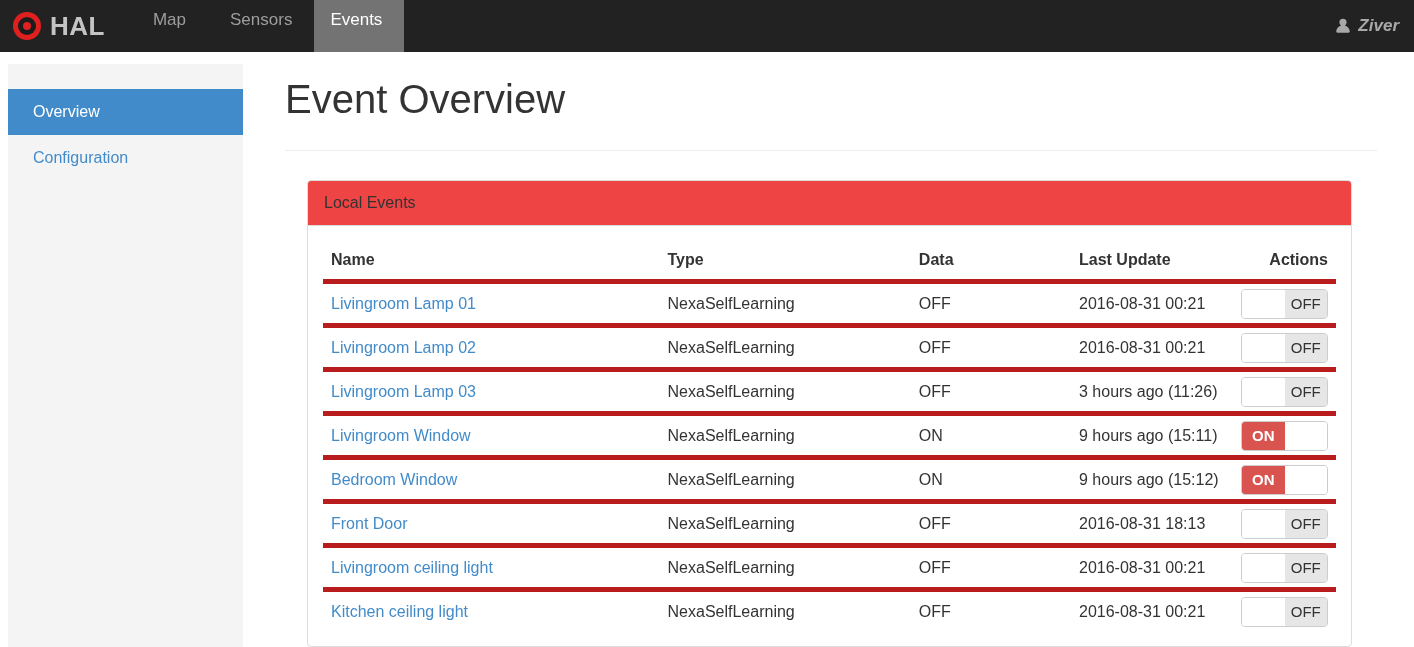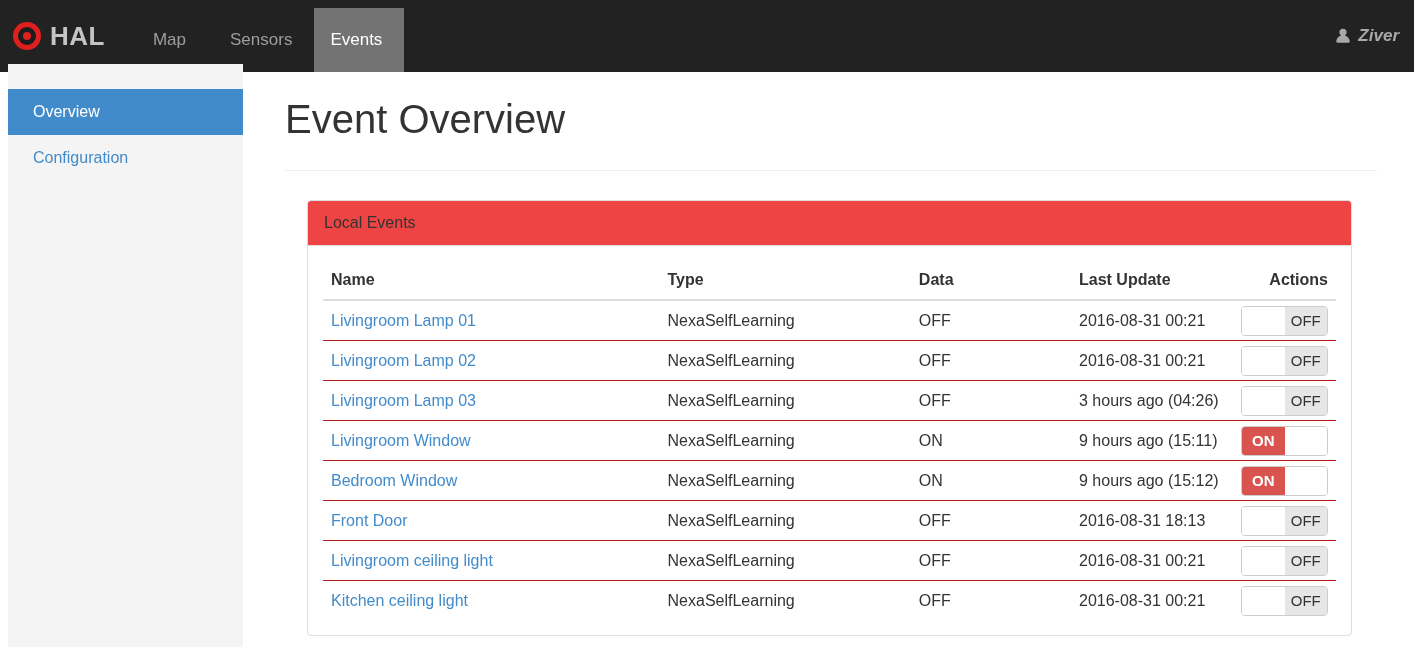--- a/index.html
+++ b/index.html
@@ -4,21 +4,21 @@
 <style>
   * { box-sizing: border-box; margin: 0; padding: 0; }
   html, body {
     width: 1414px; height: 647px; overflow: hidden;
     font-family: "Liberation Sans", sans-serif;
     background: #fff;
   }
 
   
   .navbar {
-    height: 72px; background: #222; display: flex; align-items: stretch;
+    height: 52px; background: #222; display: flex; align-items: stretch;
   }
   .brand {
     display: flex; align-items: center; gap: 9px; padding: 0 14px 0 13px;
   }
   .logo {
     width: 28px; height: 28px; border-radius: 50%;
     background: #e01f1f; position: relative; flex: 0 0 auto;
   }
   .logo::before {
     content: ""; position: absolute; left: 5px; top: 5px;
@@ -68,21 +68,21 @@
     padding: 13px 16px; border-bottom: 1px solid #ddd;
     border-radius: 3px 3px 0 0;
   }
   .panel-body { padding: 15px; }
 
   table.events { width: 100%; border-collapse: collapse; font-size: 16px; color: #333; }
   table.events th {
     text-align: left; font-weight: bold; padding: 10px 8px;
     border-bottom: 2px solid #ddd; white-space: nowrap;
   }
-  table.events td { padding: 9px 8px; border-top: 1px solid #b91c1c; white-space: nowrap; }
+  table.events td { padding: 9px 8px; border-top: 5px solid #b91c1c; white-space: nowrap; }
   table.events th.col-actions, table.events td.col-actions { text-align: right; }
   table.events td.col-actions { padding-top: 5px; padding-bottom: 4px; }
   a.event-link { color: #428bca; text-decoration: none; cursor: pointer; }
 
   
   .sw {
     display: inline-flex; width: 87px; height: 30px; overflow: hidden;
     border: 1px solid #ccc; border-radius: 4px; cursor: pointer;
     vertical-align: middle; background: #fff;
   }
@@ -172,21 +172,21 @@
         <span class="sw-left"></span>
         <span class="sw-right">OFF</span>
       </span>
     </td>
   </tr>
 
   <tr>
     <td><a class="event-link">Livingroom Lamp 03</a></td>
     <td>NexaSelfLearning</td>
     <td>OFF</td>
-    <td>3 hours ago (04:26)</td>
+    <td>3 hours ago (11:26)</td>
     <td class="col-actions">
       <span class="sw off">
         <span class="sw-left"></span>
         <span class="sw-right">OFF</span>
       </span>
     </td>
   </tr>
 
   <tr>
     <td><a class="event-link">Livingroom Window</a></td>

